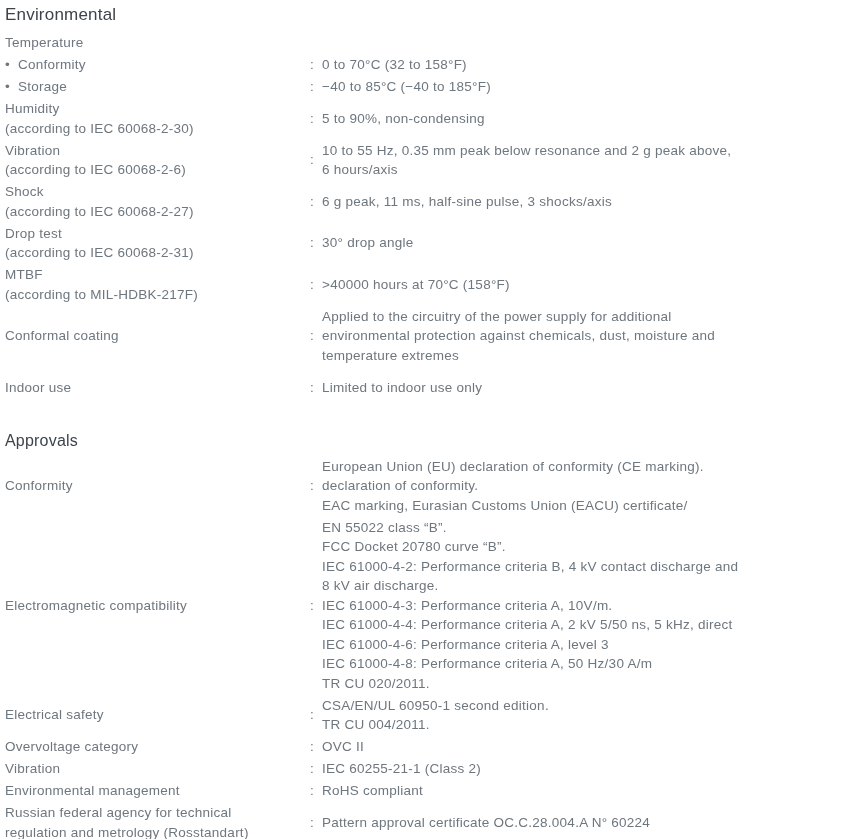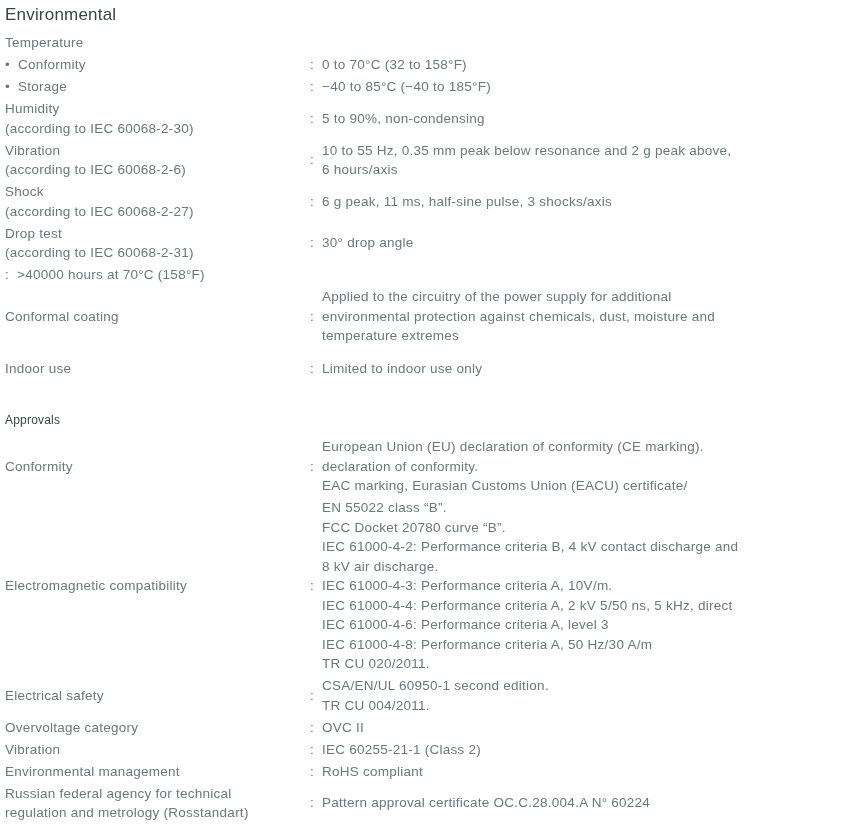--- a/index.html
+++ b/index.html
@@ -20,21 +20,21 @@
   }
   .sec-title {
     font-size: 17px;
     line-height: 21px;
     font-weight: normal;
     color: #3d434b;
     letter-spacing: 0.2px;
     margin: 0 0 8px 0;
   }
   .section-approvals .sec-title {
-    font-size: 12px;
+    font-size: 16px;
     line-height: 19px;
     margin-top: 33px;
     margin-bottom: 7px;
   }
   .row {
     display: flex;
     align-items: center;
     margin-bottom: 2.5px;
     color: #6e767e;
     font-size: 13.5px;
@@ -136,20 +136,24 @@
         <div>Drop test</div>
         <div>(according to IEC 60068-2-31)</div>
       </div>
       <div class="colon">:</div>
       <div class="value">
         <div>30° drop angle</div>
       </div>
     </div>
 
     <div class="row">
+      <div class="label">
+        <div>MTBF</div>
+        <div>(according to MIL-HDBK-217F)</div>
+      </div>
       <div class="colon">:</div>
       <div class="value">
         <div>&gt;40000 hours at 70°C (158°F)</div>
       </div>
     </div>
 
     <div class="row">
       <div class="label">
         <div>Conformal coating</div>
       </div>

